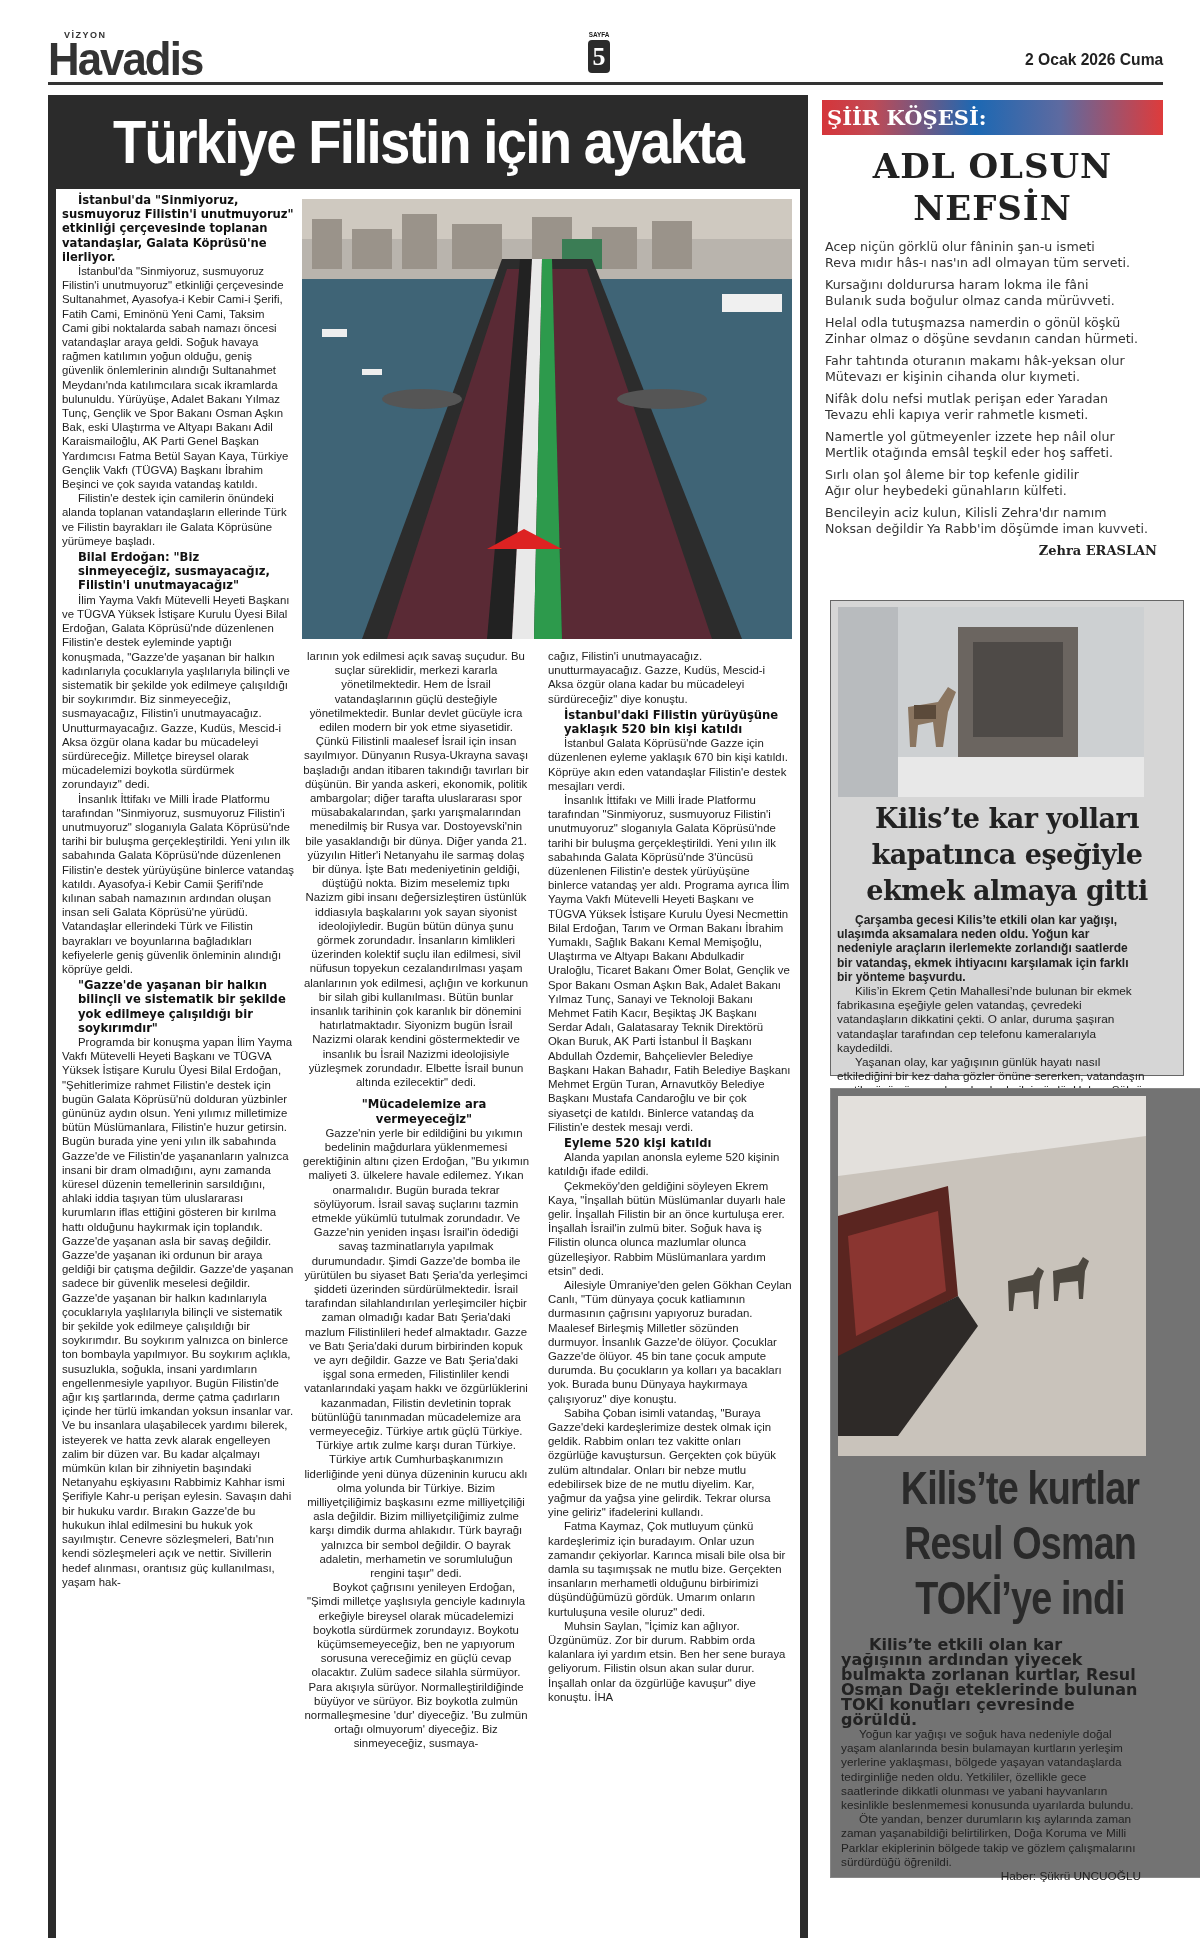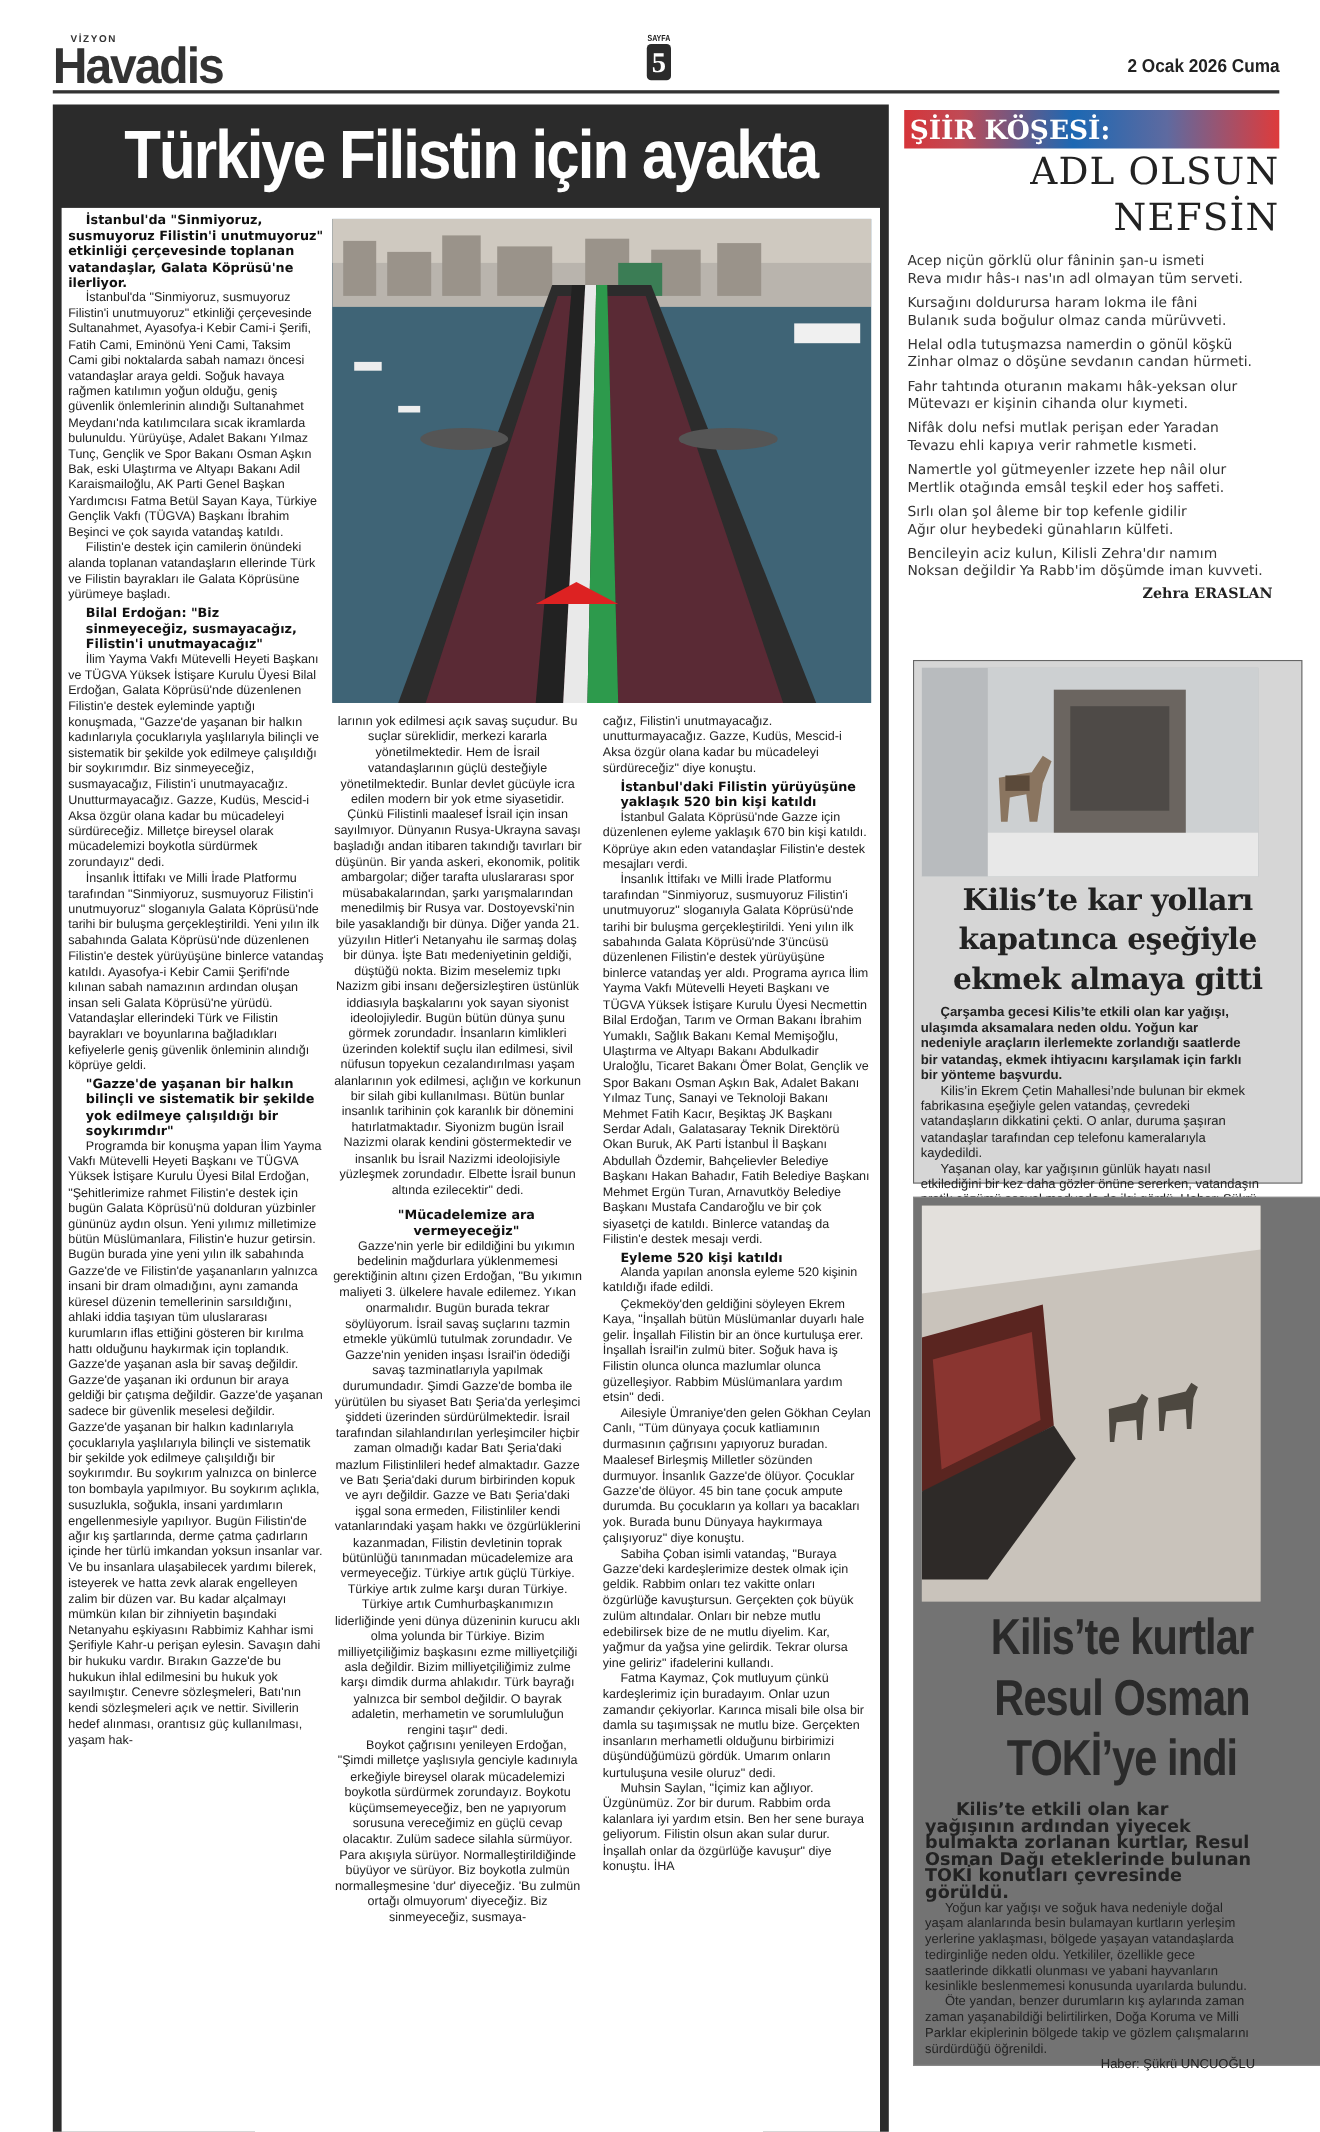--- a/index.html
+++ b/index.html
@@ -25,22 +25,22 @@
   .col p { text-indent: 16px; }
   .col p.lead, .col h4 { font-family: "DejaVu Sans", sans-serif; font-weight: bold; font-size: 11.6px; line-height: 14.2px; color: #111; }
   .col h4 { padding-left: 16px; margin-top: 2px; }
   .col1 { left: 6px; top: 4px; width: 232px; }
   .col2 { left: 246px; top: 460px; width: 228px; text-align: center; }
   .col3 { left: 492px; top: 460px; width: 244px; }
   .photo-main { position: absolute; left: 246px; top: 10px; width: 490px; height: 440px; overflow: hidden; background: #4a6a7c; }
 
   
   .right { position: absolute; left: 822px; top: 100px; width: 341px; }
-  .poem-banner { height: 35px; background: linear-gradient(90deg, #d5353a 0%, #c04a55 15%, #1c68b3 45%, #5e6aa0 70%, #de3b3b 100%); color: #fff; font-family: "DejaVu Serif", serif; font-weight: bold; font-size: 24px; line-height: 35px; padding-left: 5px; }
-  .poem-title { text-align: right; font-family: "DejaVu Serif", serif; font-weight: normal; font-size: 34px; line-height: 42px; color: #222; letter-spacing: 1px; }
+  .poem-banner { height: 35px; background: linear-gradient(90deg, #d5353a 0%, #c04a55 15%, #1c68b3 45%, #5e6aa0 70%, #de3b3b 100%); color: #fff; font-family: "DejaVu Serif", serif; font-weight: bold; font-size: 21px; line-height: 35px; padding-left: 5px; }
+  .poem-title { text-align: center; font-family: "DejaVu Serif", serif; font-weight: bold; font-size: 34px; line-height: 42px; color: #222; margin-top: 10px; letter-spacing: 1px; }
   .poem { margin-top: 10px; padding-left: 3px; font-family: "DejaVu Sans", sans-serif; font-size: 12.6px; line-height: 15.5px; color: #333; }
   .poem .stanza { margin-bottom: 7px; }
   .poem-author { text-align: right; font-family: "DejaVu Serif", serif; font-weight: bold; font-size: 13px; color: #222; padding-right: 6px; }
 
   .box1 { position: absolute; left: 830px; top: 600px; width: 354px; height: 476px; border: 1px solid #666; background: #d6d6d6; }
   .photo-donkey { position: absolute; left: 7px; top: 6px; width: 306px; height: 190px; overflow: hidden; background: #bfc3c6; }
   .box-headline { text-align: center; font-family: "DejaVu Serif", serif; font-weight: bold; font-size: 27px; line-height: 36px; color: #222; letter-spacing: -0.5px; }
   .box1 .box-headline { position: absolute; top: 200px; left: 0; width: 100%; }
   .box1 .box-text { position: absolute; top: 312px; left: 6px; width: 308px; }
   .box-text { font-size: 11.8px; line-height: 14.2px; color: #222; }

